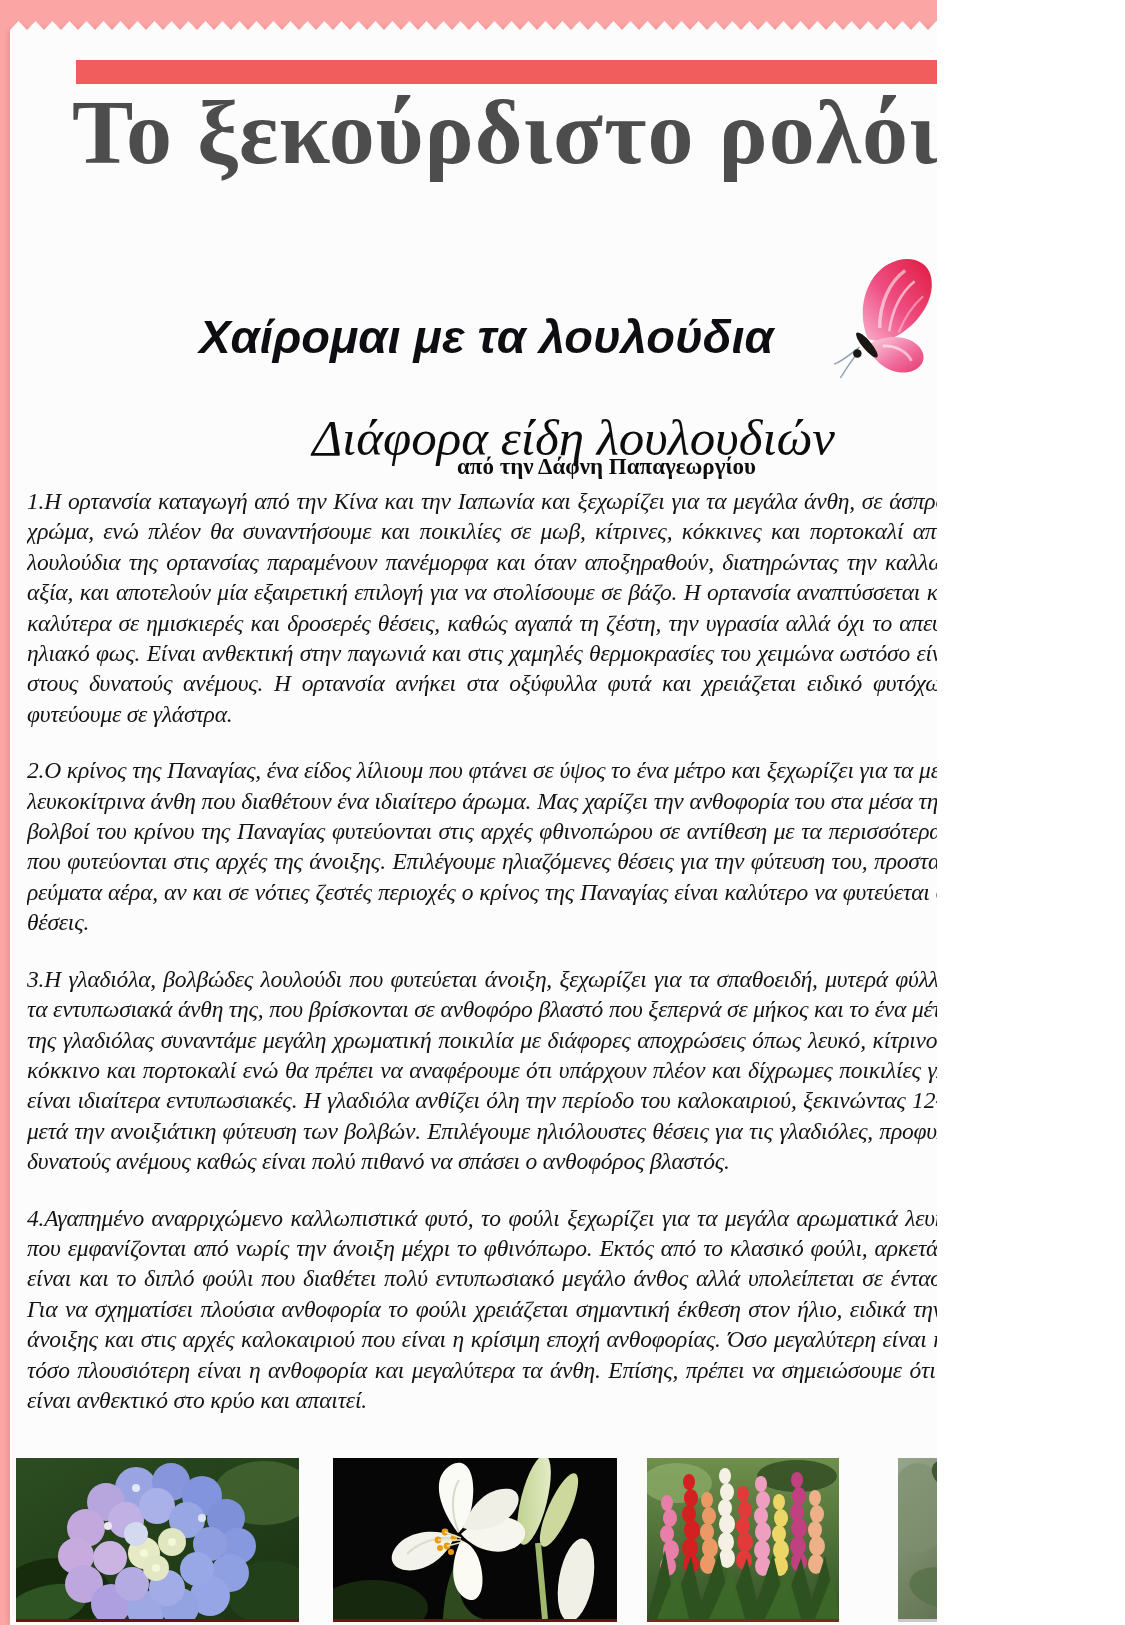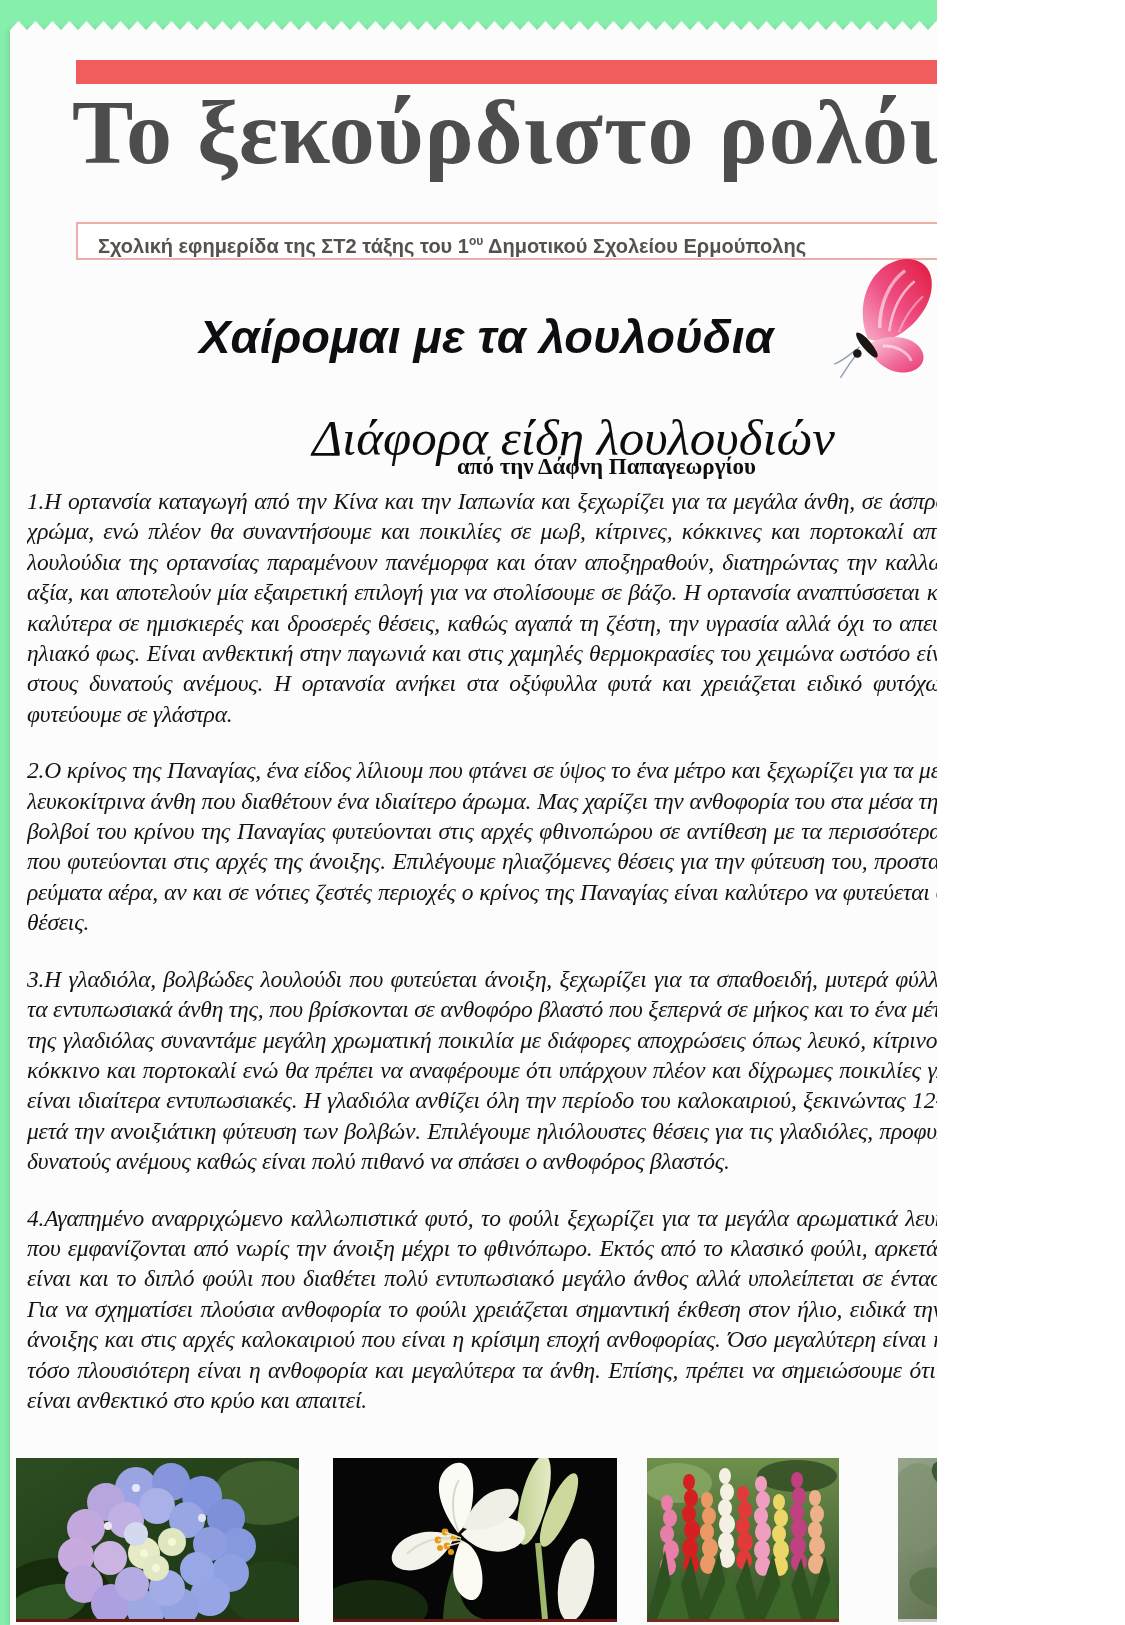--- a/index.html
+++ b/index.html
@@ -1,18 +1,18 @@
 <!DOCTYPE html>
 <html><head>
 <meta charset="utf-8">
 <style>
   html,body { margin:0; padding:0; }
   .stage {
     position:relative; width:937px; height:1625px;
-    background:#86efac; overflow:hidden;
+    background:#fca5a5; overflow:hidden;
     font-family:"Liberation Serif", serif; color:#141414;
   }
   .paper {
     position:absolute; left:10px; top:30px; width:1103px; height:1595px;
     background:#fdfcfc; box-shadow:0 0 7px rgba(0,0,0,.18);
   }
   .teeth { position:absolute; left:10px; top:21px; width:1103px; height:9px; display:block; }
 
   .red-bar { position:absolute; left:66px; top:30px; width:975px; height:24px; background:#f15c5c; }
 
@@ -92,21 +92,20 @@
     <rect width="100%" height="100%" fill="url(#zz)"></rect>
   </svg>
 
   <div style="position:absolute; left:10px; top:30px; width:1103px; height:1595px;">
 
     <div class="red-bar"></div>
 
     <h1 class="np-title">Το ξεκούρδιστο ρολόι</h1>
 
     <div class="banner">
-      <div class="banner-main"><span>Σχολική εφημερίδα της ΣΤ2 τάξης του 1</span><sup class="bsup">ου</sup><span> Δημοτικού Σχολείου Ερμούπολης</span></div>
       <div class="banner-issue"><span>2</span><sup class="bsup">ο</sup><span class="issue-word">Τεύχος</span></div>
     </div>
 
     <h2 class="section-heading"><b>Χαίρομαι</b><span> με τα λουλούδια</span></h2>
 
     <svg class="butterfly" viewBox="0 0 100 115" xmlns="http://www.w3.org/2000/svg">
       <defs>
         <linearGradient id="bw1" x1="0" y1="1" x2="1" y2="0">
           <stop offset="0" stop-color="#f9b0cc"></stop>
           <stop offset="0.45" stop-color="#ef4f84"></stop>

